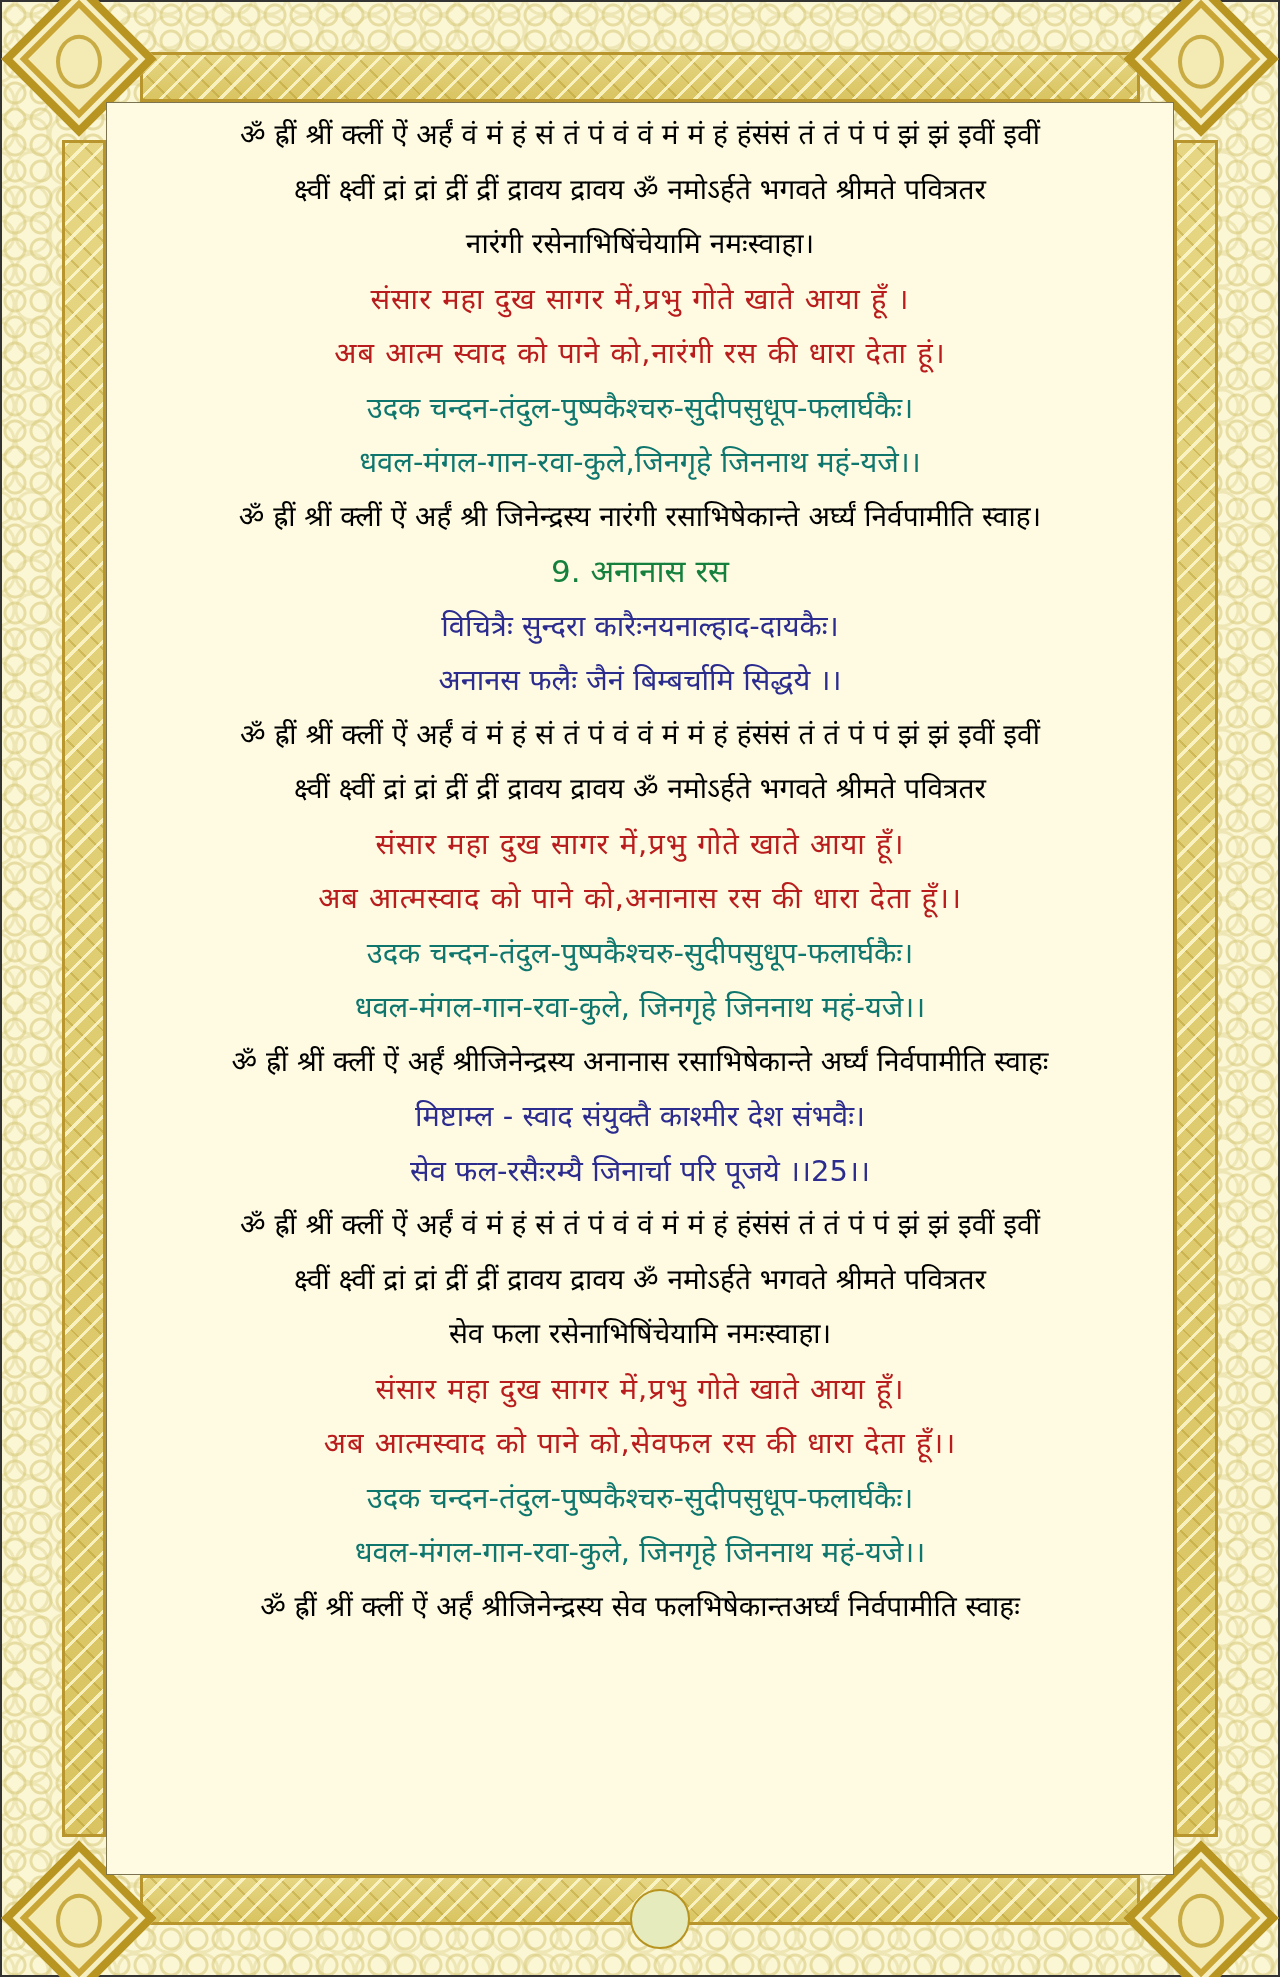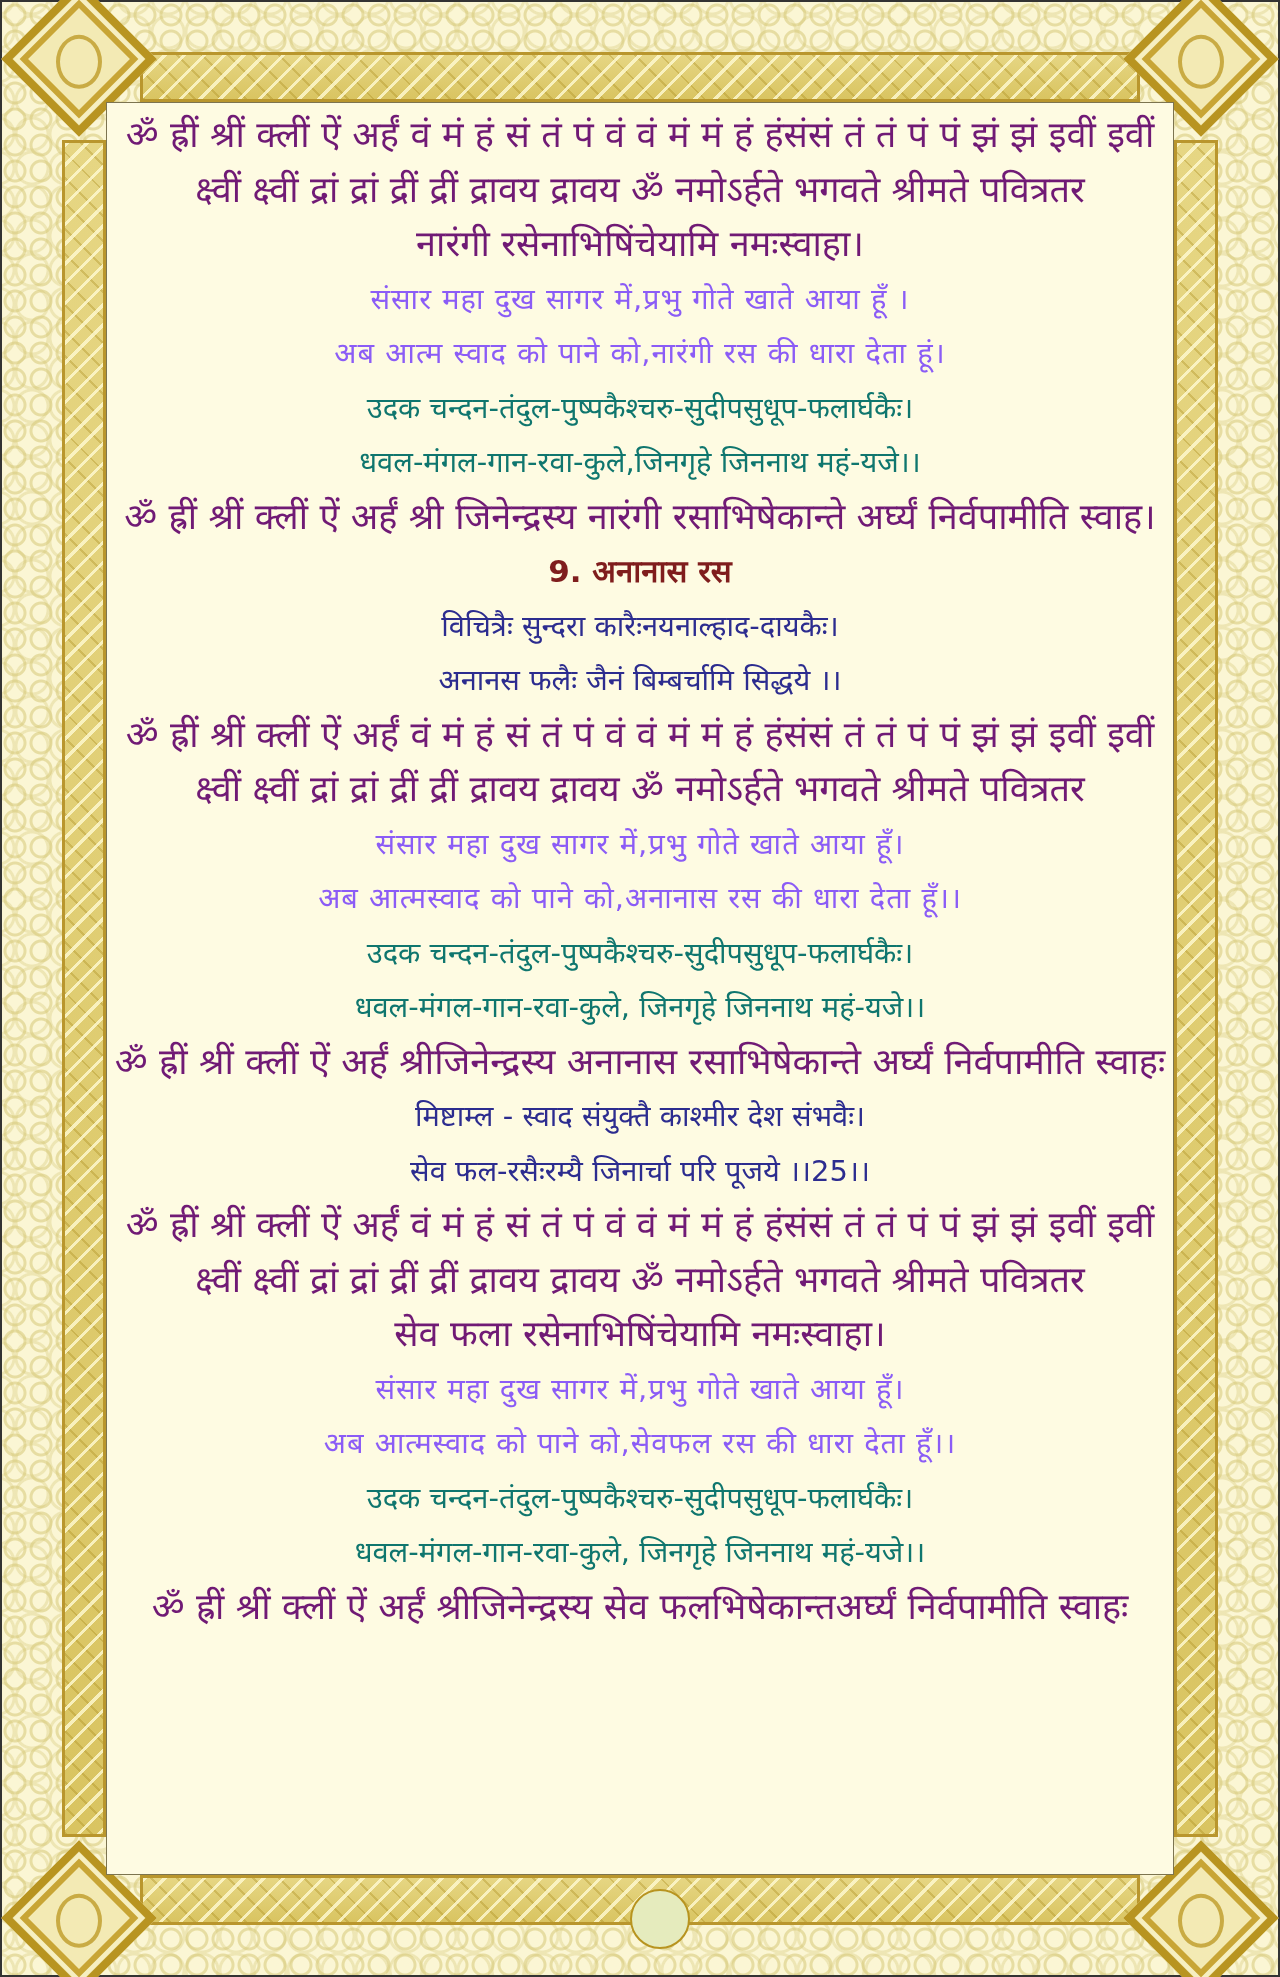--- a/index.html
+++ b/index.html
@@ -64,24 +64,24 @@
 
   .content {
     position: absolute; left: 106px; right: 106px; top: 108px;
     text-align: center;
   }
   .line {
     margin: 0; white-space: nowrap;
     font-size: 29px; line-height: 54.5px;
     font-family: "DejaVu Sans", sans-serif;
   }
-  .mantra { color: #701a75; font-size: 36px; }
-  .bhajan { color: #8b5cf6; letter-spacing: 1px; }
+  .mantra { color: #000000; font-size: 28px; }
+  .bhajan { color: #b91c1c; letter-spacing: 1px; }
   .shloka { color: #0f766e; }
-  .heading { color: #7f1d1d; font-weight: bold; font-size: 31px; }
+  .heading { color: #15803d; font-weight: normal; font-size: 31px; }
   .sanskrit { color: #2c2c8f; }
 </style>
 </head>
 <body>
 
 <div class="lace"></div>
 <div class="band top"></div>
 <div class="band bottom"></div>
 <div class="band left"></div>
 <div class="band right"></div>

